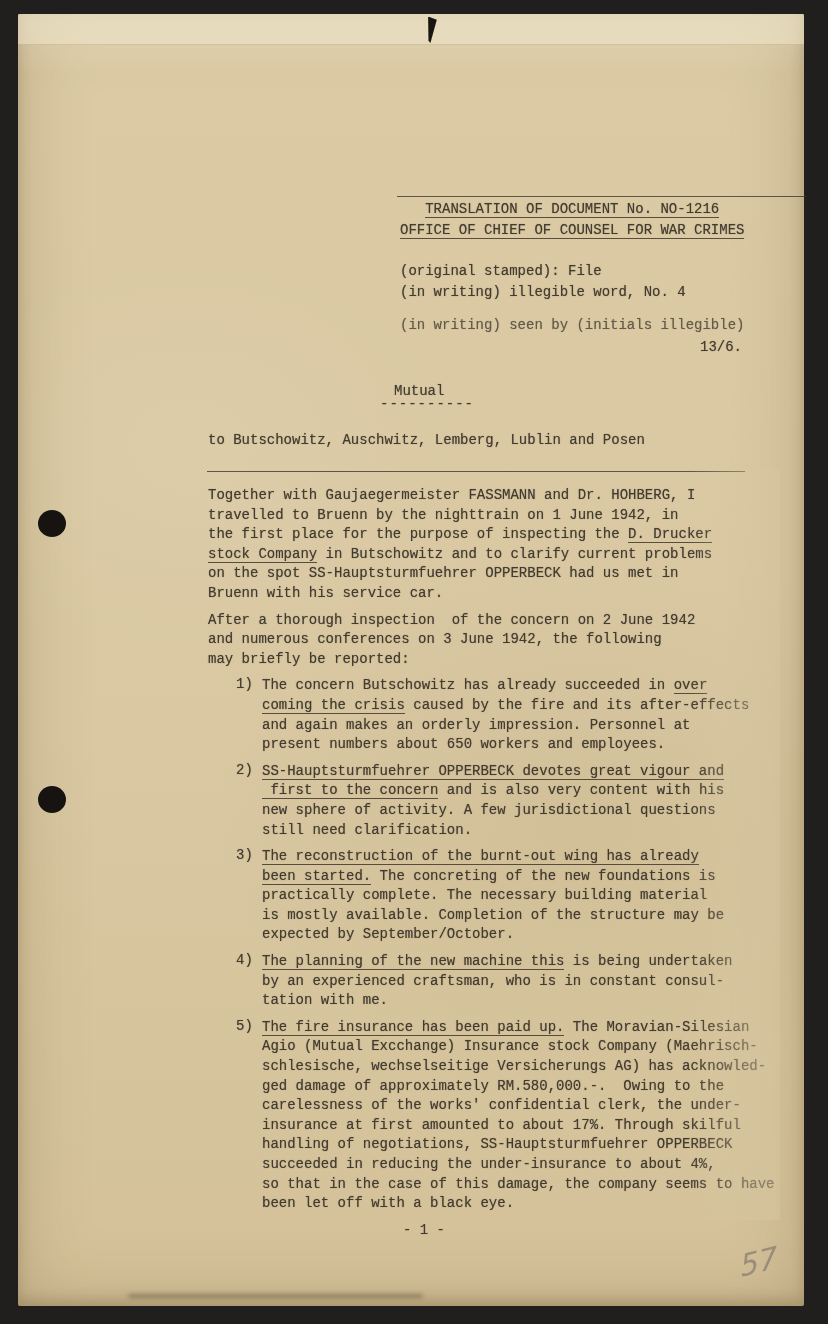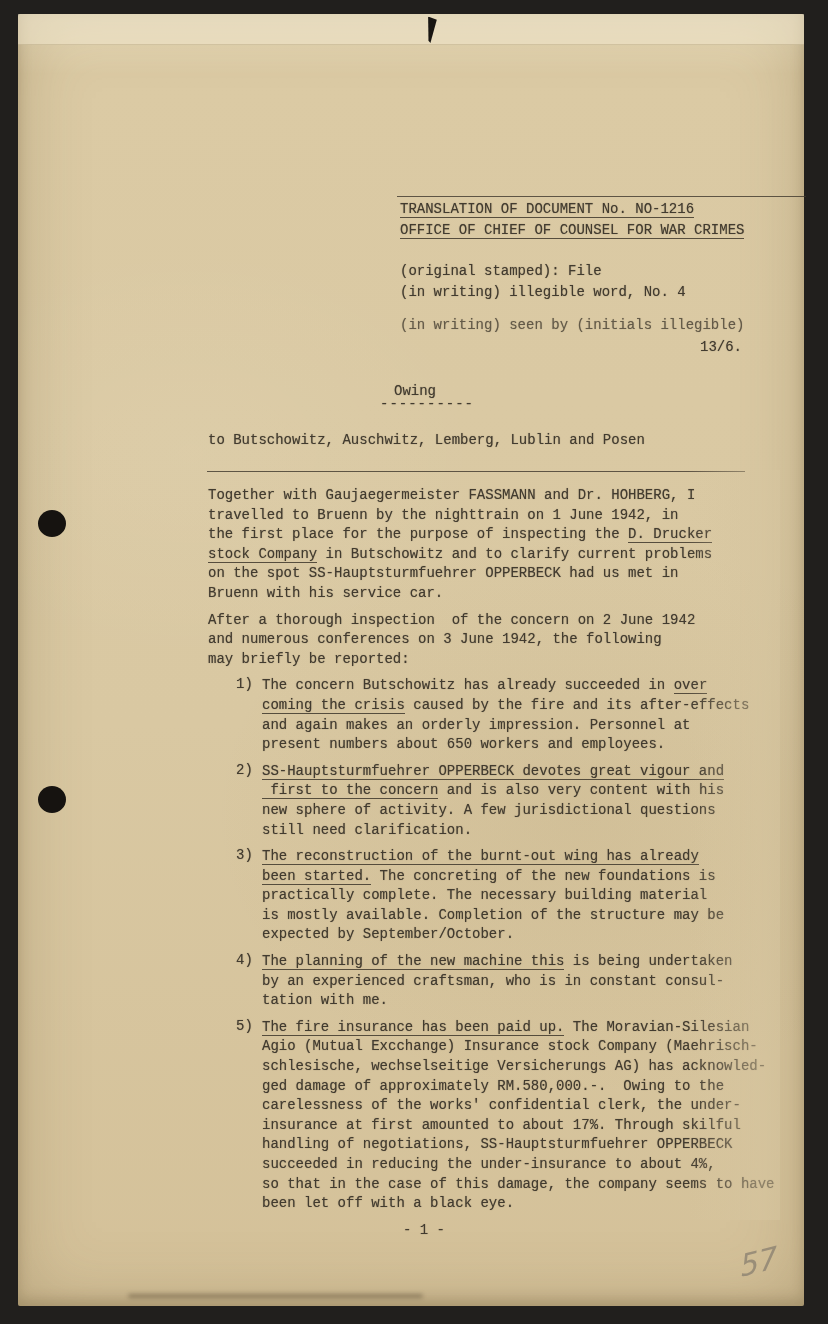--- a/index.html
+++ b/index.html
@@ -22,21 +22,21 @@
     background:rgba(246,237,212,.45);
     border-bottom:1px solid rgba(140,118,74,.25);
   }
   .typed{color:#423b2f;text-shadow:0 0 1px rgba(63,56,45,.55);font-size:14px;}
   .line{white-space:pre;line-height:19.6px;}
   .u{border-bottom:1.6px solid rgba(62,55,44,.85);}
   .abs{position:absolute;}
   .rule{position:absolute;border-top:1.6px solid rgba(62,55,44,.8);}
   .dim{opacity:.78;}
 
-  .doc-header{left:400px;top:199px;}
+  .doc-header{left:400px;top:199px;text-align:center;}
   .doc-header .line{line-height:21px;}
   .stamp-notes{left:400px;top:261px;}
   .stamp-notes .line{line-height:20.5px;}
   .seen-note{left:400px;top:317px;}
   .seen-date{left:700px;top:339px;}
   .report-title{left:394px;top:383px;}
   .title-dashes{left:380px;top:396px;letter-spacing:1px;}
   .subject{left:208px;top:430px;}
   .subject .line{line-height:21px;}
 
@@ -84,21 +84,21 @@
   <div class="line"><span class="u">OFFICE OF CHIEF OF COUNSEL FOR WAR CRIMES</span></div>
 </div>
 
 <div class="abs typed stamp-notes">
   <div class="line">(original stamped): File</div>
   <div class="line">(in writing) illegible word, No. 4</div>
 </div>
 <div class="abs typed seen-note dim">(in writing) seen by (initials illegible)</div>
 <div class="abs typed seen-date">13/6.</div>
 
-<div class="abs typed report-title">Owing</div>
+<div class="abs typed report-title">Mutual</div>
 <div class="abs typed title-dashes">----------</div>
 
 <div class="abs typed subject">
   <div class="line">to Butschowitz, Auschwitz, Lemberg, Lublin and Posen</div>
 </div>
 <div class="rule" style="left:207px;top:471px;width:538px;"></div>
 
 <div class="abs typed doc-body">
     <div class="block">
       <div class="line"><span>Together with Gaujaegermeister FASSMANN and Dr. HOHBERG, I</span></div>

